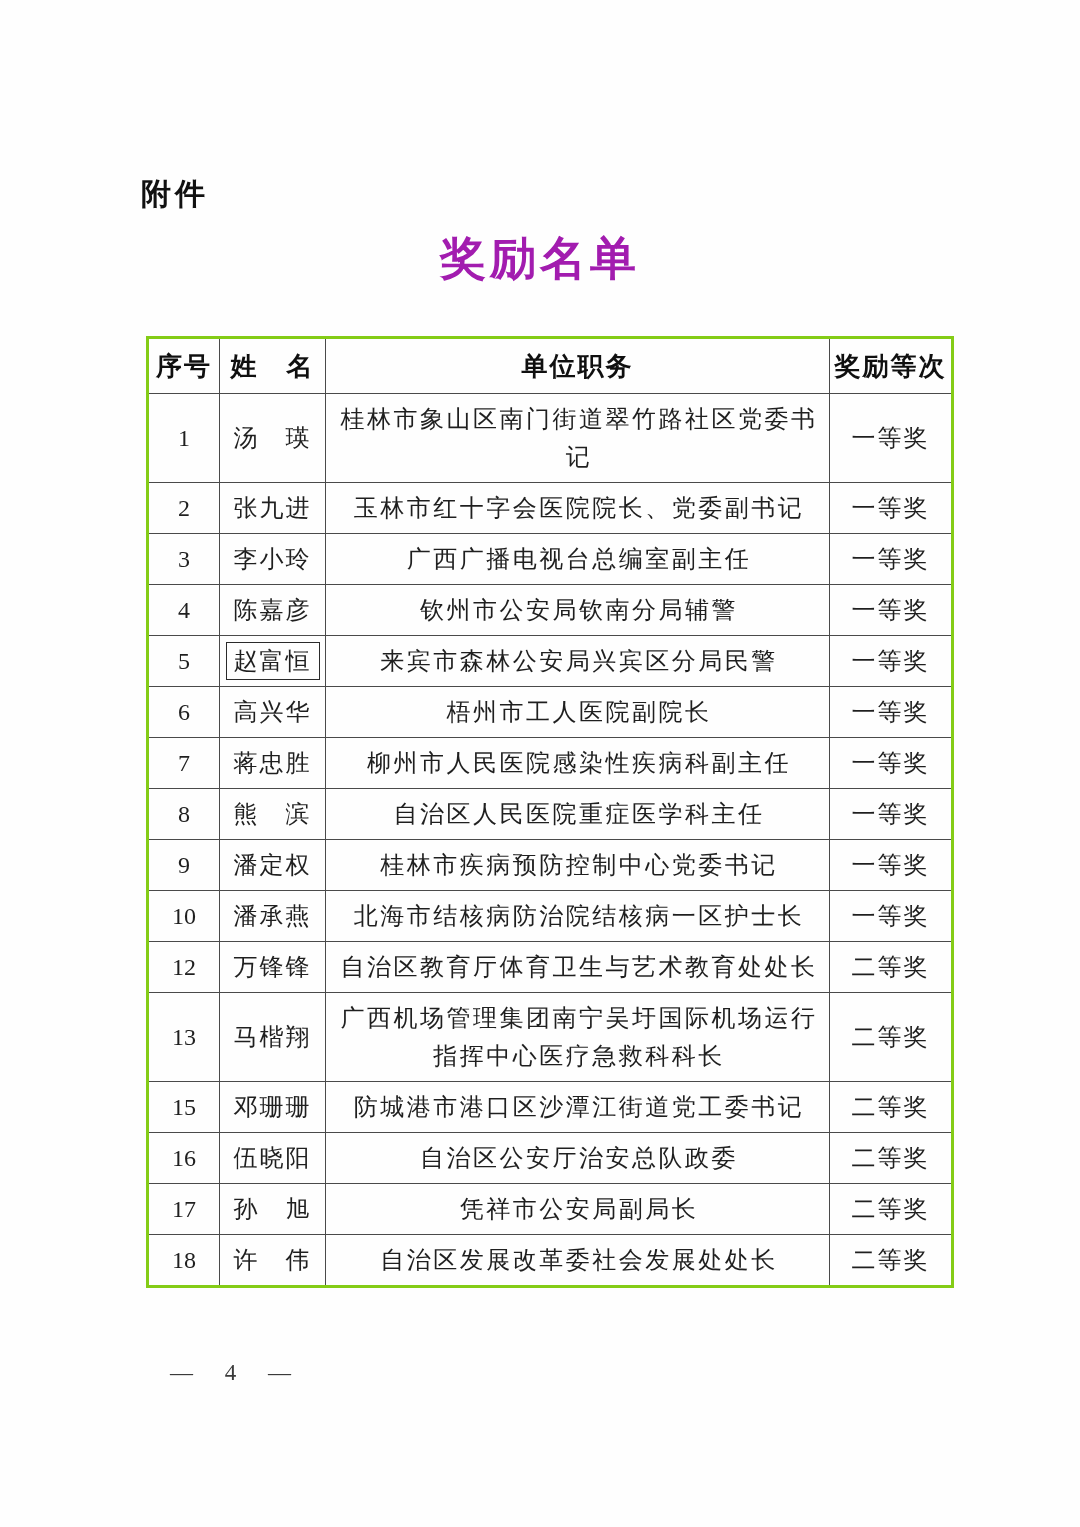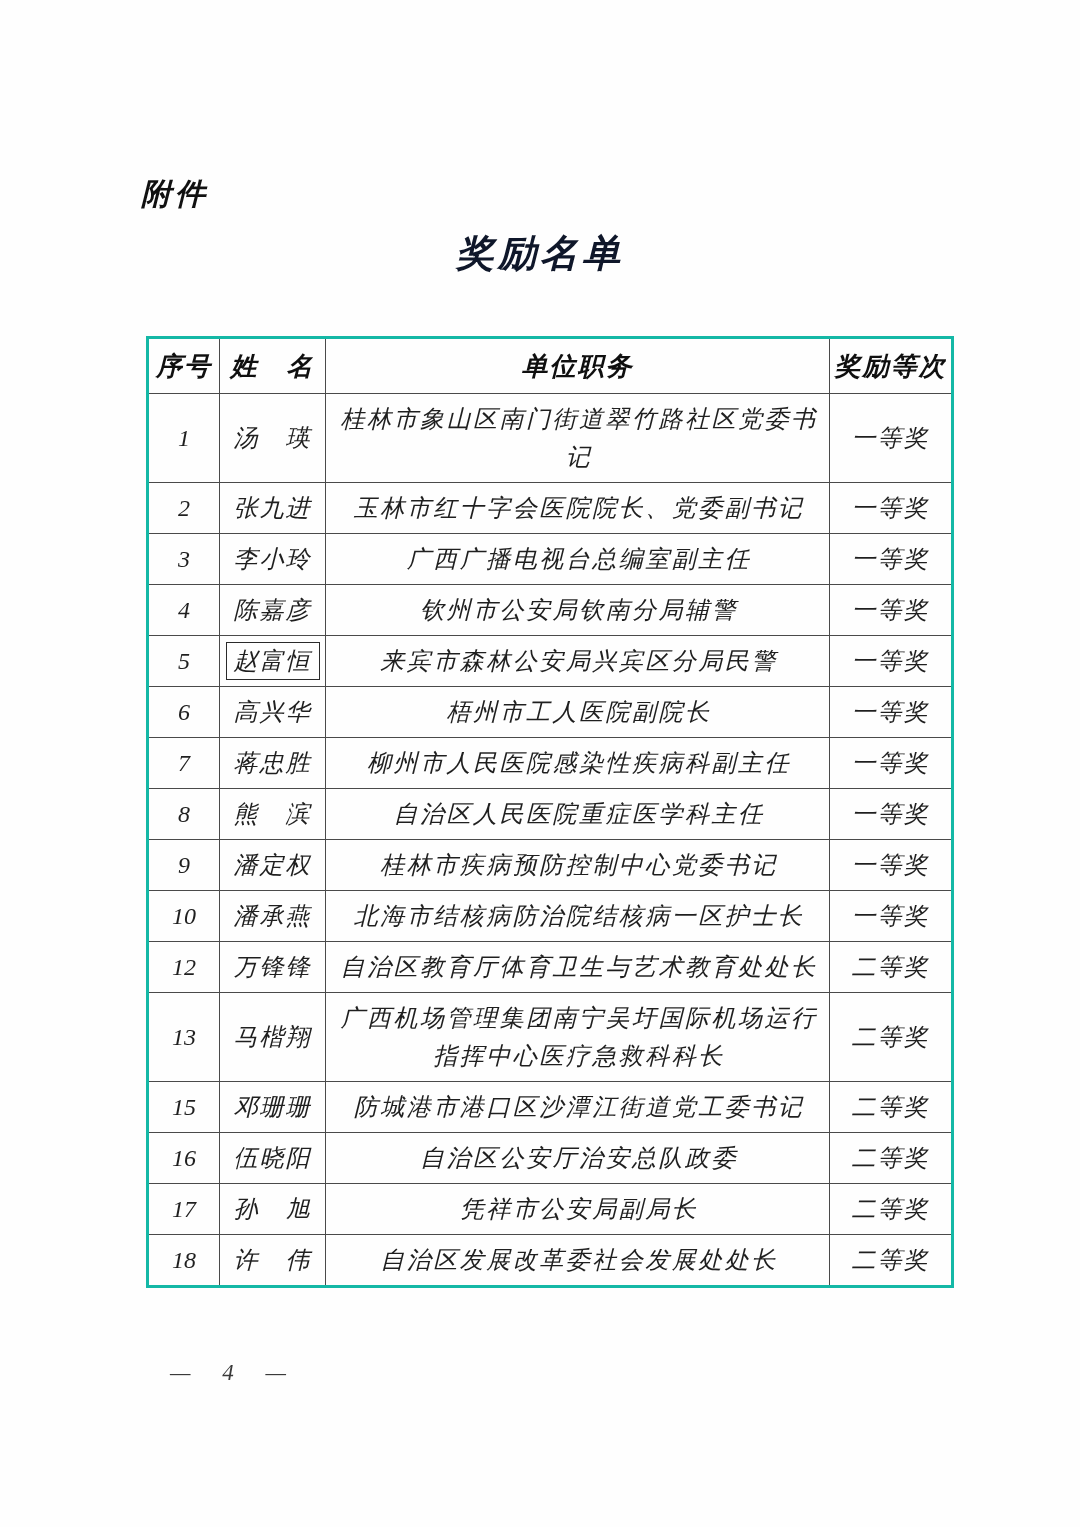--- a/index.html
+++ b/index.html
@@ -5,63 +5,62 @@
   * { margin: 0; padding: 0; box-sizing: border-box; }
   html, body { background: #ffffff; }
   .page {
     position: relative;
     width: 1080px;
     height: 1527px;
     background: #fefefe;
     font-family: "Liberation Serif", "DejaVu Serif", serif;
     color: #1c1c1c;
     overflow: hidden;
-    font-style: italic;
   }
   .attachment {
     position: absolute;
     left: 141px;
     top: 174px;
     font-family: "Liberation Sans", "DejaVu Sans", sans-serif;
     font-weight: bold;
     font-size: 30px;
     letter-spacing: 4px;
     color: #111;
   }
   .doc-title {
     position: absolute;
     top: 228px;
     left: 0;
     width: 100%;
     text-align: center;
     font-family: "Liberation Serif", "DejaVu Serif", serif;
     font-weight: bold;
-    font-size: 38px;
+    font-size: 46px;
     letter-spacing: 4px;
-    color: #0f172a;
+    color: #a21caf;
   }
   table.award-table {
     position: absolute;
     left: 146px;
     top: 336px;
     width: 805px;
     border-collapse: collapse;
     table-layout: fixed;
   }
   table.award-table col.c1 { width: 72px; }
   table.award-table col.c2 { width: 106px; }
   table.award-table col.c3 { width: 504px; }
   table.award-table col.c4 { width: 123px; }
   table.award-table th,
   table.award-table td {
     border: 1px solid #4a4a4a;
     vertical-align: middle;
     background: #fefefe;
   }
-  table.award-table { border: 3px solid #14b8a6; padding-left: 48px; }
+  table.award-table { border: 3px solid #84cc16; padding-left: 48px; }
   table.award-table tr { border-top: 1px solid #6e6e6e; }
   table.award-table th {
     height: 56px;
     font-family: "Liberation Sans", "DejaVu Sans", sans-serif;
     font-weight: bold;
     font-size: 26px;
     letter-spacing: 2px;
     text-align: center;
     color: #0f0f0f;
   }

